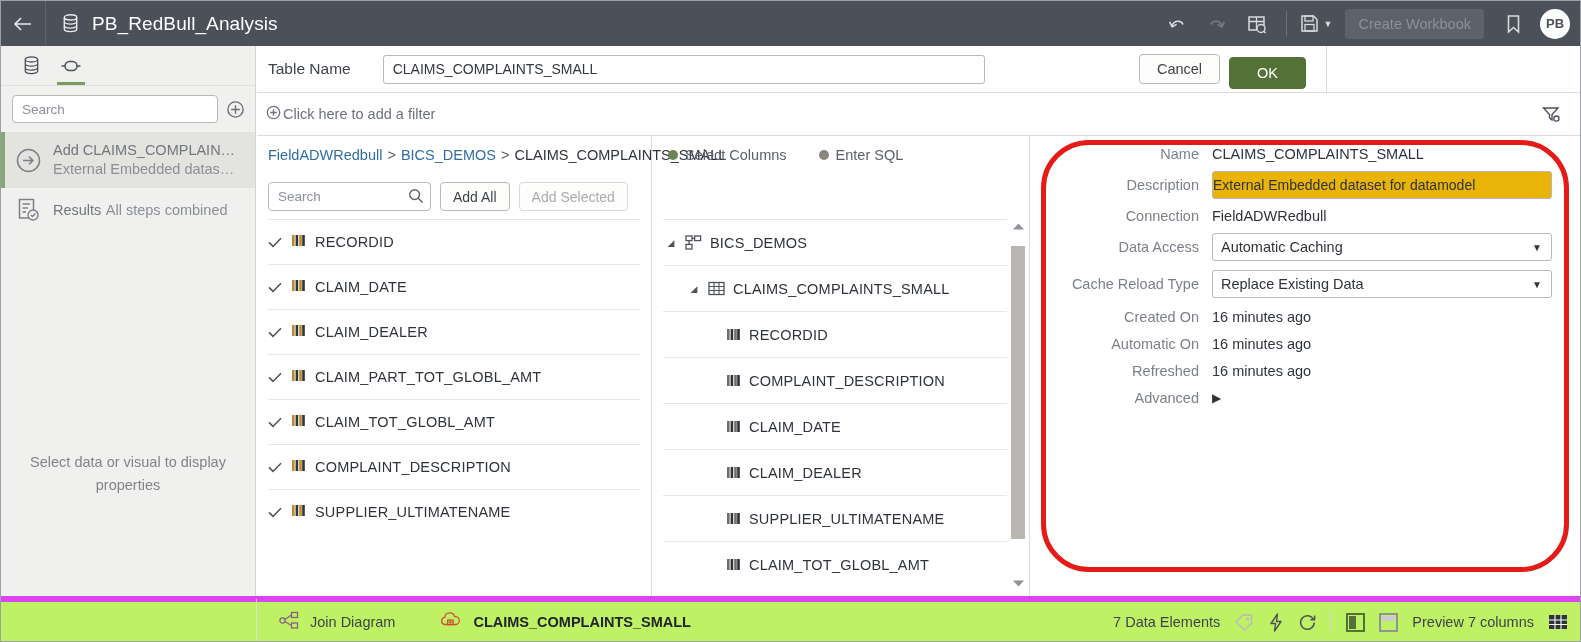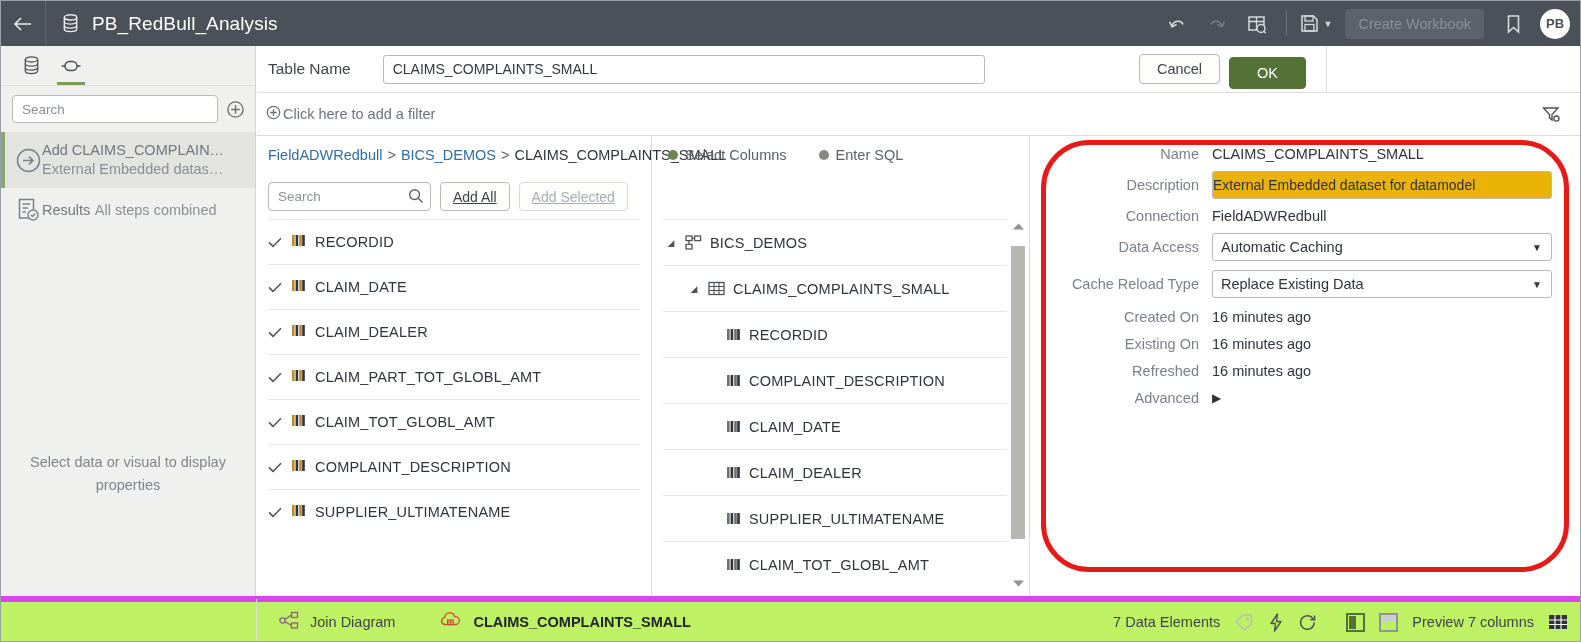--- a/index.html
+++ b/index.html
@@ -80,21 +80,21 @@
     display: flex; align-items: center; padding: 9px 10px 9px 11px; gap: 8px;
   }
   .sb-search {
     flex: 1; height: 28px; border: 1px solid #b9b9b7; border-radius: 4px;
     background: #ffffff; font-size: 13.5px; color: #4c5057;
     padding: 0 9px; outline: none; font-family: "Liberation Sans", sans-serif;
   }
   .sb-search::placeholder { color: #8d9199; }
   .sb-plus { color: #6b6f76; cursor: pointer; display: flex; align-items: center; }
   .sb-item {
-    display: flex; align-items: center; 
+    display: flex; align-items: center; gap: 11px;
     padding: 9px 2px 9px 13px; position: relative; cursor: pointer;
   }
   .sb-item.selected { background: #e3e3e0; }
   .sb-item.selected::before {
     content: ""; position: absolute; left: 0; top: 0; bottom: 0; width: 4px;
     background: #8aa772;
   }
   .sb-item-ico { flex: 0 0 28px; display: flex; align-items: center; justify-content: center; color: #7c8088; }
   .sb-item-txt { overflow: hidden; }
   .sb-item-t1 { font-size: 14.5px; color: #73777e; line-height: 19px; white-space: nowrap; }
@@ -169,21 +169,21 @@
   .srch-in {
     width: 163px; height: 29px; border: 1px solid #b9b9b7; border-radius: 4px;
     font-size: 13.5px; color: #3f444b; padding: 0 26px 0 9px; outline: none;
     font-family: "Liberation Sans", sans-serif; background: #fff;
   }
   .srch-in::placeholder { color: #8d9199; }
   .srch-ico { position: absolute; right: 7px; top: 6px; color: #5c6069; pointer-events: none; }
   .btn-sm {
     height: 29px; border-radius: 4px; font-size: 14px; padding: 0 12px;
     background: #fdfdfb; border: 1px solid #b9b9b7; color: #3f444b; cursor: pointer;
-    font-family: "Liberation Sans", sans-serif; white-space: nowrap; text-decoration: underline;
+    font-family: "Liberation Sans", sans-serif; white-space: nowrap;
   }
   .btn-sm.disabled { color: #a9adb3; border-color: #d9d9d7; background: #fdfdfb; cursor: default; }
 
   .sel-count { font-size: 14.5px; color: #3f444b; white-space: nowrap; margin-right: 2px; }
 
   
   .collist { position: absolute; left: 0; right: 0; top: 83px; bottom: 0; overflow: hidden; }
   .collist-row {
     display: flex; align-items: center; gap: 9px; height: 45px;
     margin: 0 11px; border-top: 1px solid #e7e7e5; cursor: pointer;
@@ -704,21 +704,21 @@
           <span class="pselect">
             <span>Replace Existing Data</span>
             <span class="scaret">▼</span>
           </span>
         </div>
         <div class="prow" style="margin-top:11px;">
           <span class="plabel">Created On</span>
           <span class="pvalue">16 minutes ago</span>
         </div>
         <div class="prow" style="margin-top:11px;">
-          <span class="plabel">Existing On</span>
+          <span class="plabel">Automatic On</span>
           <span class="pvalue">16 minutes ago</span>
         </div>
         <div class="prow" style="margin-top:11px;">
           <span class="plabel">Refreshed</span>
           <span class="pvalue">16 minutes ago</span>
         </div>
         <div class="prow" style="margin-top:11px;">
           <span class="plabel">Advanced</span>
           <span class="padv">▶</span>
         </div>

